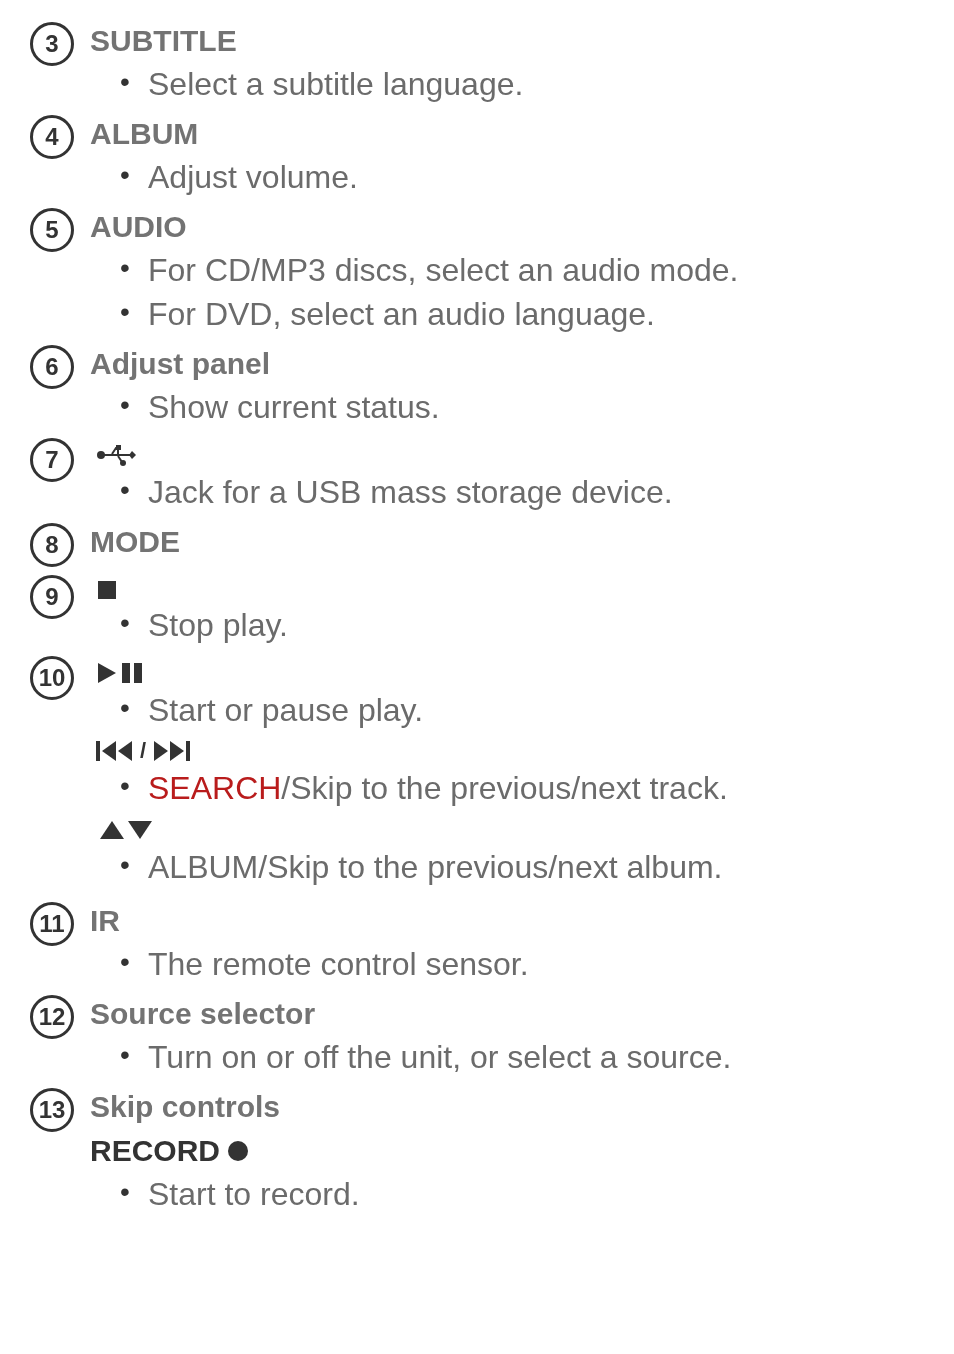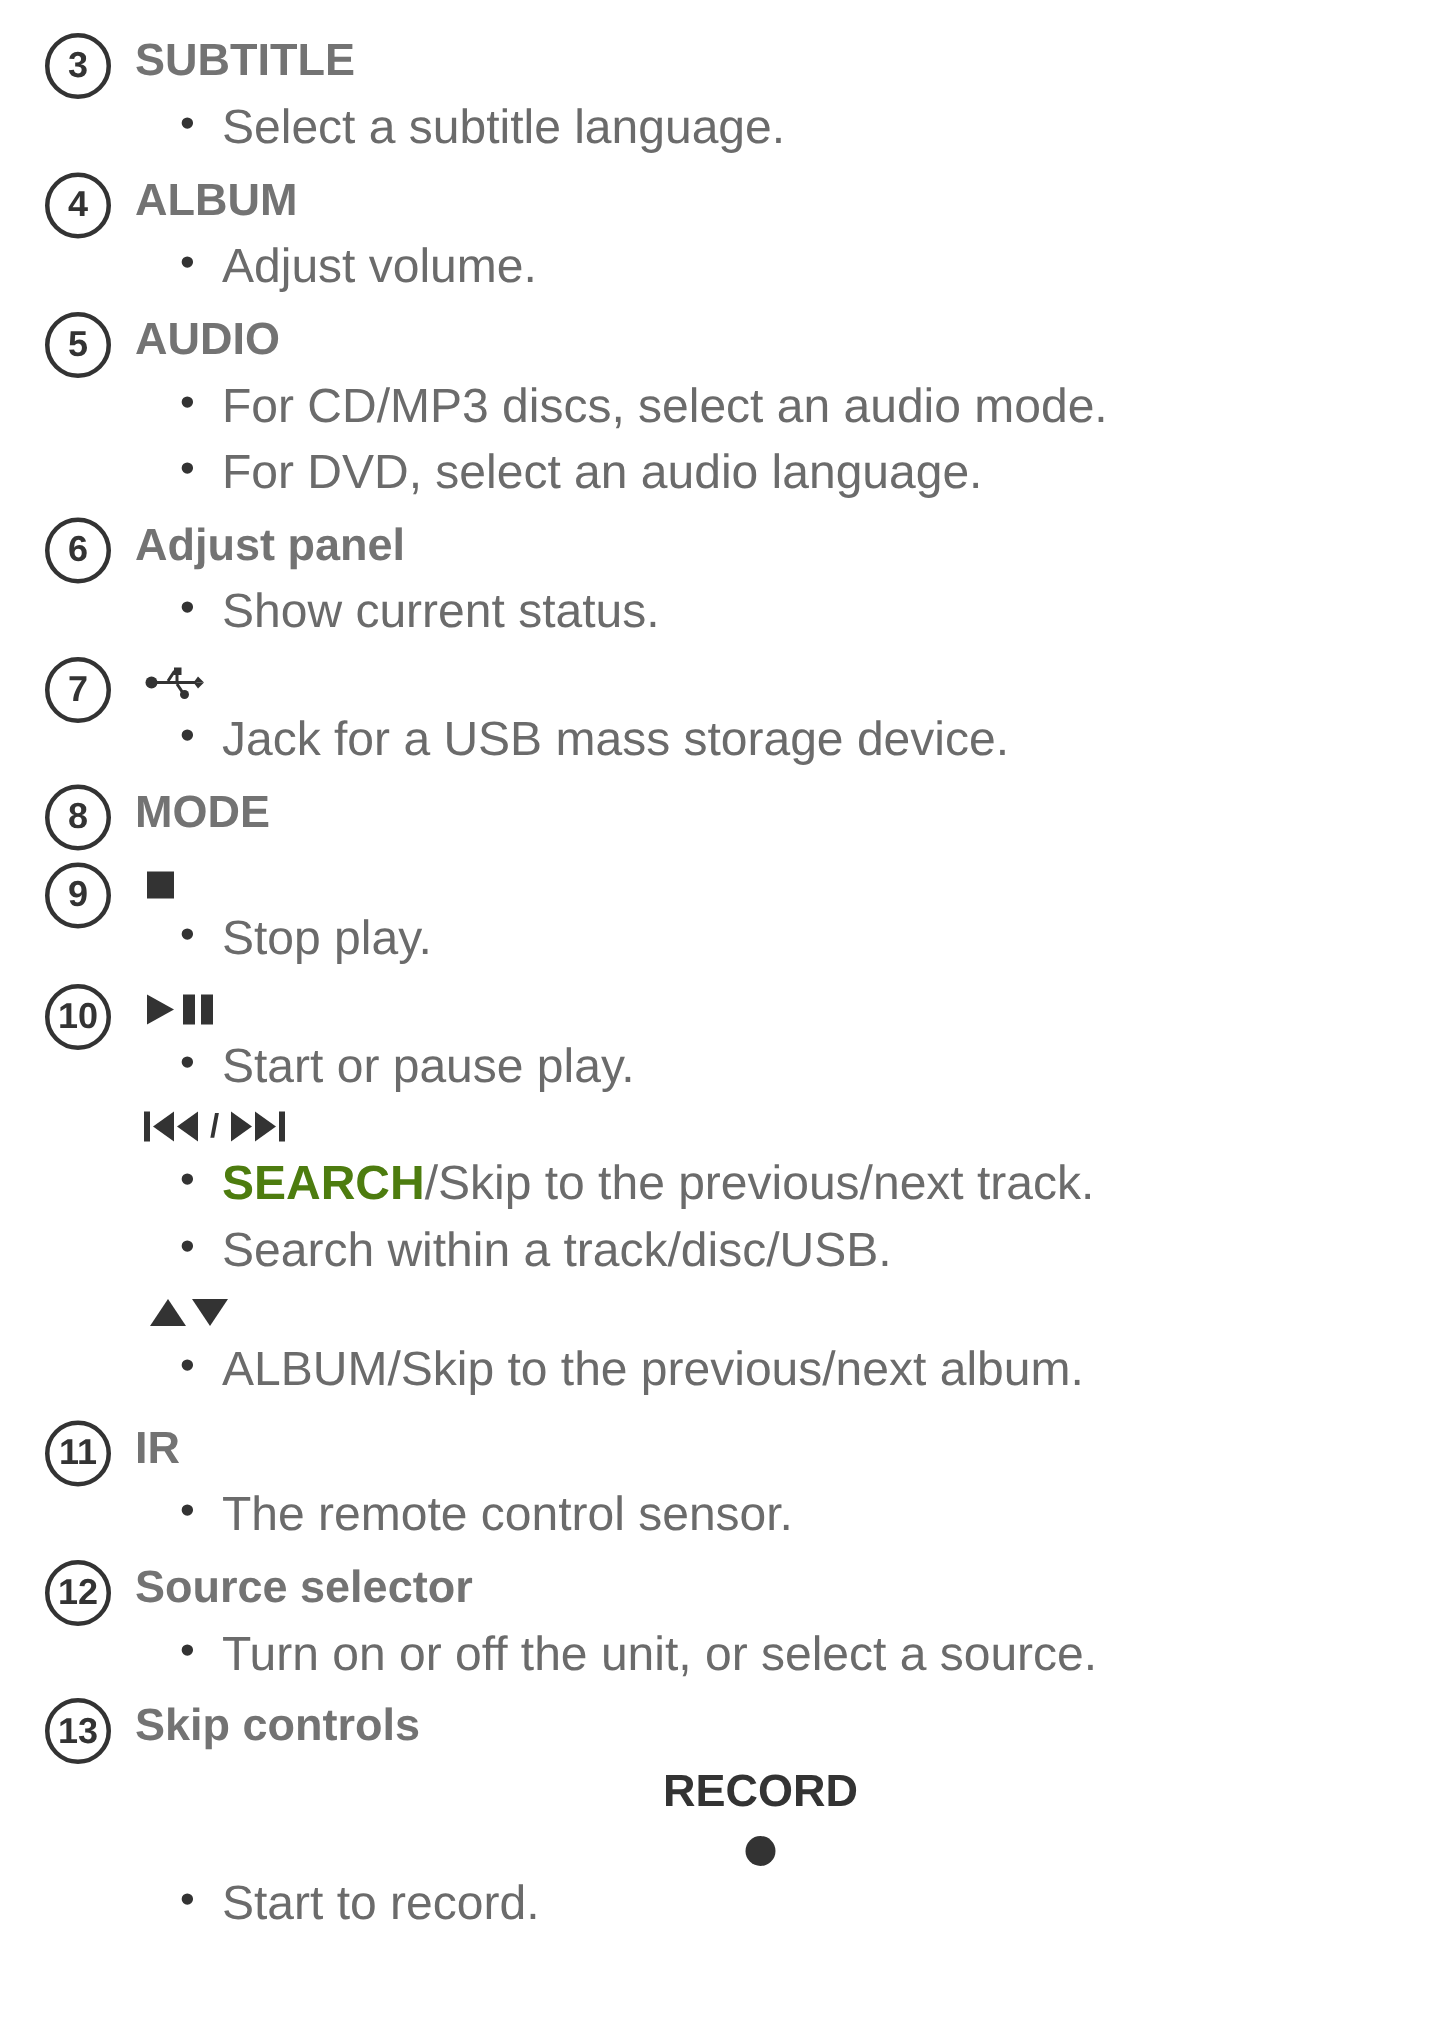--- a/index.html
+++ b/index.html
@@ -52,22 +52,22 @@
       font-size: 32px;
     }
     .bullet-list li::before {
       content: "•";
       position: absolute;
       left: 0;
       color: #333;
       font-size: 28px;
     }
     .bullet-list li .lead {
-      font-weight: 700;
-      color: #4d7c0f;
+      font-weight: 400;
+      color: #b91c1c;
     }
     .subgroup {
       margin-top: 4px;
       margin-bottom: 4px;
     }
     .icon-row {
       display: flex;
       align-items: center;
       padding-left: 6px;
       margin-top: 6px;
@@ -76,21 +76,20 @@
     }
     .icon-row svg { display: block; }
     .tape-sub {
       display: flex;
       align-items: center;
       gap: 6px;
       color: #333;
       font-weight: 600;
       font-size: 30px;
       margin-top: 2px;
-      flex-direction: column;
     }
     svg { fill: #333; }
   </style>
 </head>
 <body>
 
 <div class="section">
   <div class="marker">3</div>
   <div class="content">
     <div class="title">SUBTITLE</div>
@@ -197,21 +196,20 @@
           <rect x="44" y="3" width="4" height="20" fill="none"></rect>
           <path d="M40 13 L52 13" stroke="none"></path>
           <text x="44" y="20" font-size="22" font-weight="700" fill="#333">/</text>
           <path d="M58 3 L72 13 L58 23 Z"></path>
           <path d="M74 3 L88 13 L74 23 Z"></path>
           <rect x="90" y="3" width="4" height="20"></rect>
         </svg>
       </div>
       <ul class="bullet-list">
         <li><span class="lead">SEARCH</span><span>/Skip to the previous/next track.</span></li>
-        <li>Search within a track/disc/USB.</li>
       </ul>
     </div>
 
     <div class="subgroup">
       <div class="icon-row">
         <svg width="60" height="26" viewBox="0 0 60 26">
           <path d="M4 22 L16 4 L28 22 Z"></path>
           <path d="M32 4 L44 22 L56 4 Z"></path>
         </svg>
       </div>

